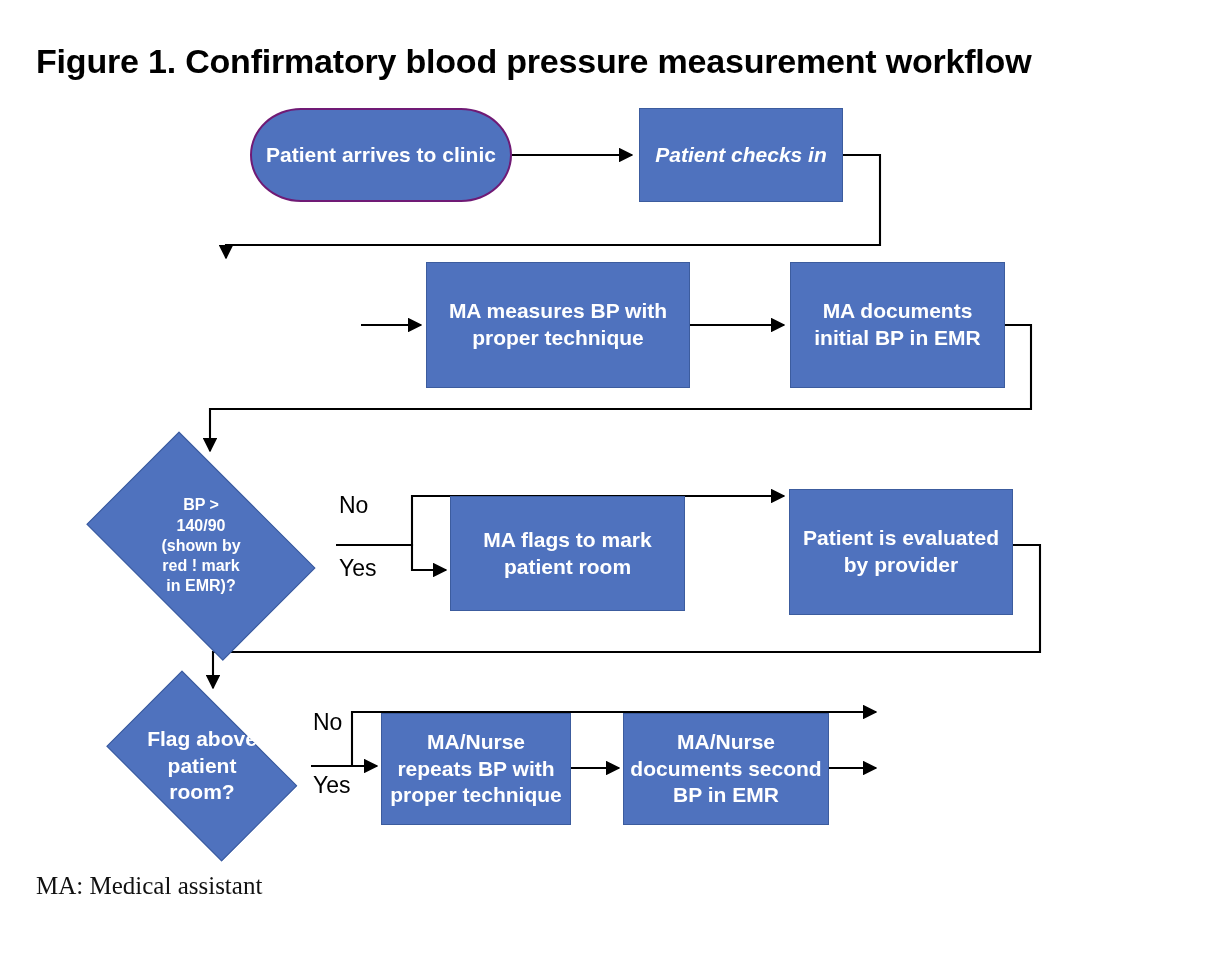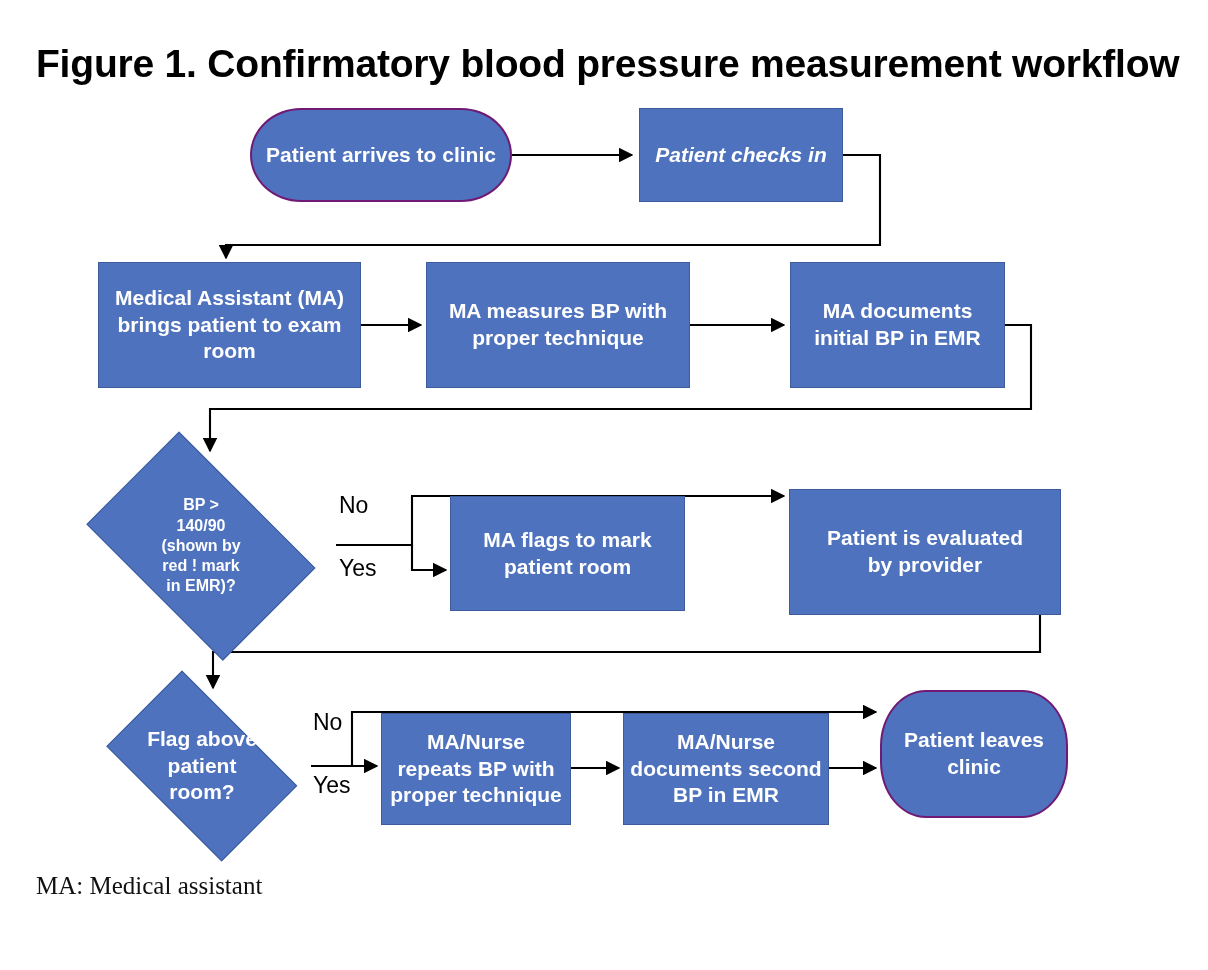--- a/index.html
+++ b/index.html
@@ -6,21 +6,21 @@
   html,body{margin:0;padding:0;background:#ffffff;}
   body{
     width:1208px;height:970px;position:relative;overflow:hidden;
     font-family:"Liberation Sans","DejaVu Sans",sans-serif;
     -webkit-font-smoothing:antialiased;
   }
 
   
   #figure-title{
     position:absolute;left:36px;top:42px;
-    font-size:39px;font-weight:bold;color:#000000;
+    font-size:34px;font-weight:bold;color:#000000;
     letter-spacing:-0.2px;white-space:nowrap;
   }
   #figure-footnote{
     position:absolute;left:36px;top:872px;
     font-size:25px;font-weight:normal;color:#111111;white-space:nowrap;font-family:Liberation Serif, serif;
   }
 
   
   #flow-canvas{position:absolute;left:0;top:0;width:1208px;height:970px;}
   #connector-layer{position:absolute;left:0;top:0;width:1208px;height:970px;pointer-events:none;}
@@ -110,25 +110,20 @@
   </svg>
 
   <div class="node terminator fs-21" style="left:250px;top:108px;width:262px;height:94px;">
     <span class="node-label">Patient arrives to clinic</span>
   </div>
 
   <div class="node process fs-21" style="left:639px;top:108px;width:204px;height:94px;font-style:italic;">
     <span class="node-label">Patient checks in</span>
   </div>
 
-  <div class="node process fs-21" style="left:98px;top:262px;width:263px;height:126px;">
-    <span class="node-label">Medical Assistant (MA)
-brings patient to exam
-room</span>
-  </div>
 
   <div class="node process fs-21" style="left:426px;top:262px;width:264px;height:126px;">
     <span class="node-label">MA measures BP with
 proper technique</span>
   </div>
 
   <div class="node process fs-21" style="left:790px;top:262px;width:215px;height:126px;">
     <span class="node-label">MA documents
 initial BP in EMR</span>
   </div>
@@ -143,21 +138,21 @@
   </div>
 
   <div class="branch-label" style="left:339px;top:492px;">No</div>
   <div class="branch-label" style="left:339px;top:555px;">Yes</div>
 
   <div class="node process fs-21" style="left:450px;top:496px;width:235px;height:115px;text-align:center;">
     <span class="node-label">MA flags to mark
 patient room</span>
   </div>
 
-  <div class="node process fs-21" style="left:789px;top:489px;width:272px;height:126px;">
+  <div class="node process fs-21" style="left:789px;top:489px;width:224px;height:126px;">
     <span class="node-label">Patient is evaluated
 by provider</span>
   </div>
 
   <div class="node decision fs-21" style="left:88px;top:692px;width:228px;height:148px;">
     <span class="diamond-bg"></span>
     <span class="node-label">Flag above
 patient
 room?</span>
   </div>
@@ -170,20 +165,16 @@
 repeats BP with
 proper technique</span>
   </div>
 
   <div class="node process fs-21" style="left:623px;top:713px;width:206px;height:112px;">
     <span class="node-label">MA/Nurse
 documents second
 BP in EMR</span>
   </div>
 
-  <div class="node terminator terminator-wide fs-21" style="left:880px;top:690px;width:188px;height:128px;">
-    <span class="node-label">Patient leaves
-clinic</span>
-  </div>
 
 </div>
 
 <div id="figure-footnote">MA: Medical assistant</div>
 
 </body></html>

